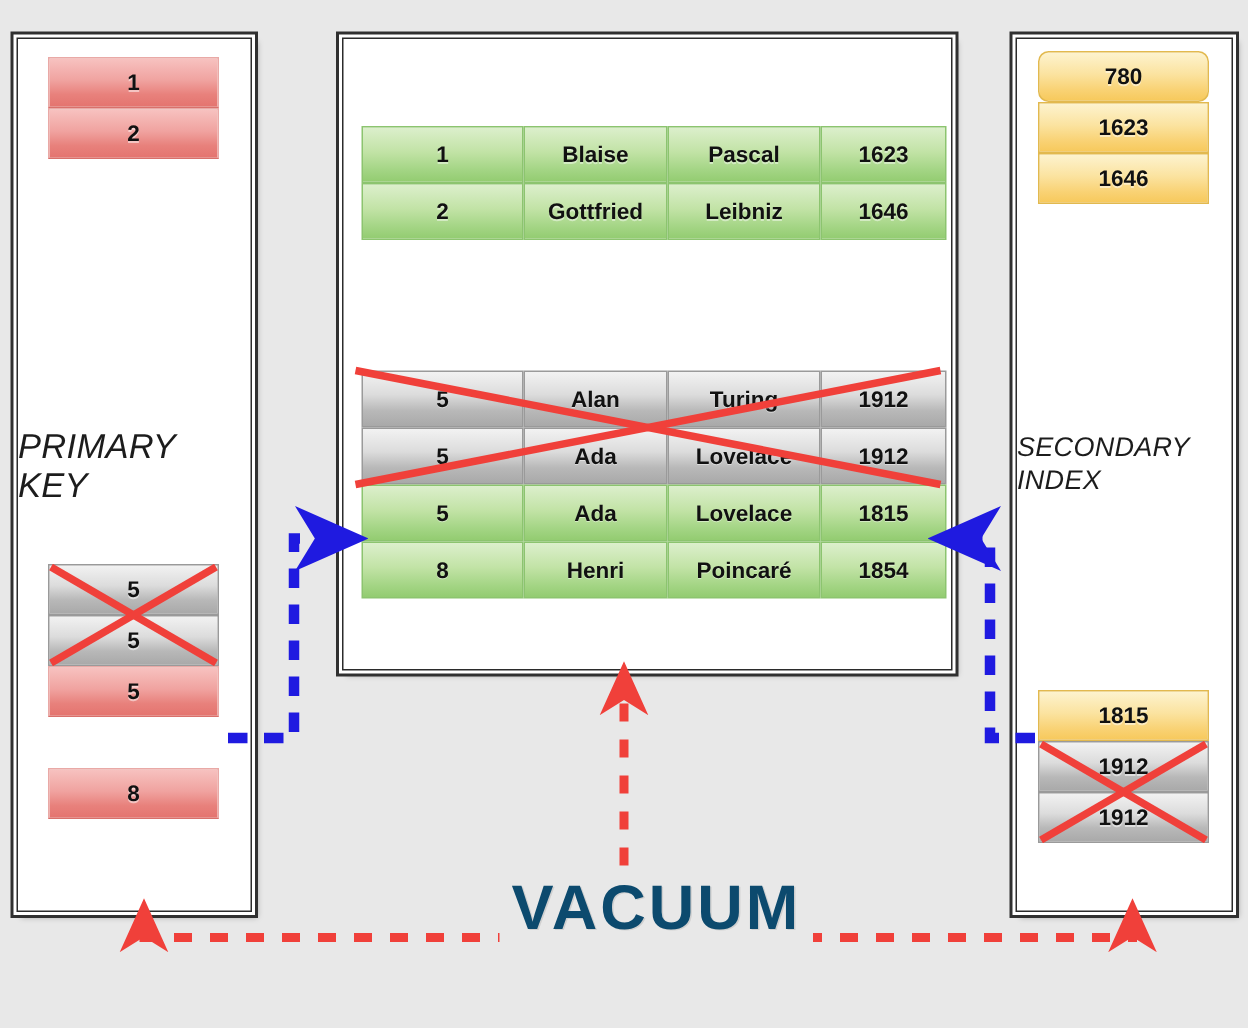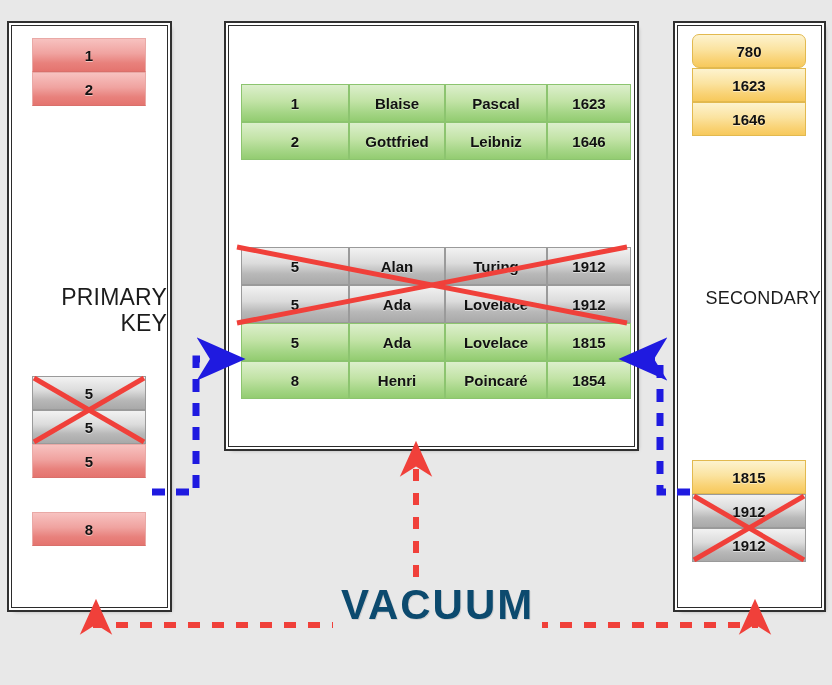--- a/index.html
+++ b/index.html
@@ -48,25 +48,26 @@
     background:linear-gradient(to bottom,#f2f2f2 0%,#dcdcdc 42%,#b8b8b8 72%,#a9a9a9 100%);
     border:1px solid #9a9a9a;
   }
 
   
   .idx{width:114px;height:34px;font-size:15px;}
 
   
   .caption{
     position:absolute;
-    text-align:right;
+    text-align:left;
     font-size:23px;
     color:#1c1c1c;
     line-height:1.15;
     letter-spacing:.2px;
+    font-style:italic;
   }
   .caption.small{font-size:18px;line-height:1.2;}
 
   
   #block-title{
     position:absolute;
     left:0;right:0;top:10px;
     text-align:center;
     font-size:31px;
     font-weight:bold;
@@ -174,20 +175,21 @@
   </div>
 
   <div class="panel" id="si-panel" style="left:677px;top:25px;width:145px;height:583px;">
 
     <div class="box yellow idx" style="left:14px;top:8px;border-radius:7px;">780</div>
     <div class="box yellow idx" style="left:14px;top:42px;">1623</div>
     <div class="box yellow idx" style="left:14px;top:76px;">1646</div>
 
     <div class="caption small" style="left:0;right:0;top:262px;">
       <div>SECONDARY</div>
+      <div>INDEX</div>
     </div>
 
     <div class="box yellow idx" style="left:14px;top:434px;">1815</div>
     <div class="box grey idx" style="left:14px;top:468px;">1912</div>
     <div class="box grey idx" style="left:14px;top:502px;">1912</div>
 
     <svg class="xmark" style="left:14px;top:468px;width:114px;height:68px;">
       <line x1="2" y1="2" x2="112" y2="66" stroke="#f0403a" stroke-width="5"></line>
       <line x1="112" y1="2" x2="2" y2="66" stroke="#f0403a" stroke-width="5"></line>
     </svg>

